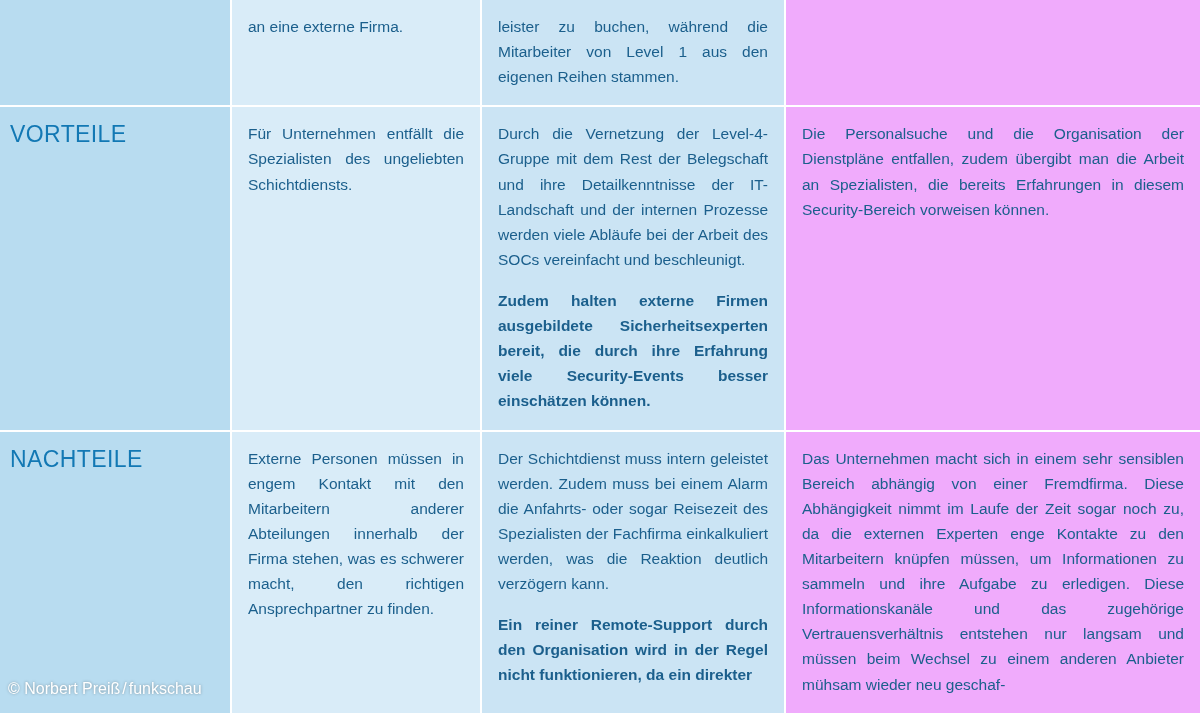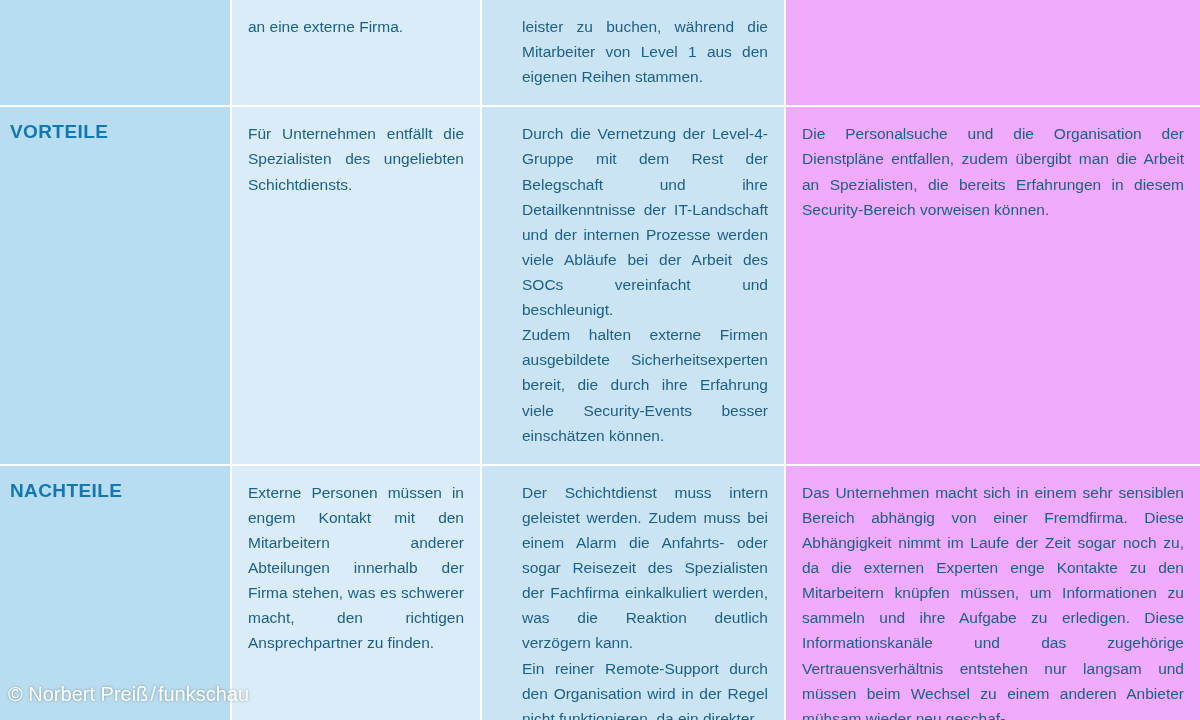--- a/index.html
+++ b/index.html
@@ -37,64 +37,65 @@
   .cell-inner {
     padding: 14px 16px 16px 16px;
   }
   .label-cell .cell-inner {
     padding: 14px 0 16px 10px;
   }
 
   
   .col0 { background: #b8dcf0; }
   .col1 { background: #d9ecf8; }
-  .col2 { background: #cbe4f4; padding-left: 24px; }
+  .col2 { background: #cbe4f4; }
   .col3 { background: #f0abfc; }
 
   
   .rowsep td {
     border-top: 2px solid #ffffff;
   }
   
   .vsep {
     border-left: 2px solid #ffffff;
   }
 
   .row-label {
     color: #1278b4;
-    font-size: 19px;
+    font-size: 23px;
     letter-spacing: 0.4px;
     line-height: 1.2;
-    font-weight: 700;
+    font-weight: 400;
   }
 
   .body-text {
     color: #1b5f8c;
     font-size: 15.5px;
     line-height: 1.62;
     text-align: justify;
     text-justify: inter-word;
     hyphens: manual;
   }
   .body-text p {
     margin: 0;
   }
   .body-text p + p {
-    margin-top: 0;
+    margin-top: 16px;
+    font-weight: bold;
   }
   .text-left {
     text-align: left;
   }
 
   .credit {
     position: absolute;
     left: 8px;
-    bottom: 14px;
+    bottom: 22px;
     color: #ffffff;
-    font-size: 20px;
+    font-size: 16px;
     line-height: 1.2;
     text-shadow: 0 0 3px rgba(0,0,0,0.35);
     white-space: nowrap;
   }
   .credit .sep {
     color: #ffffff;
     margin: 0 2px;
   }
 </style>
 </head>

